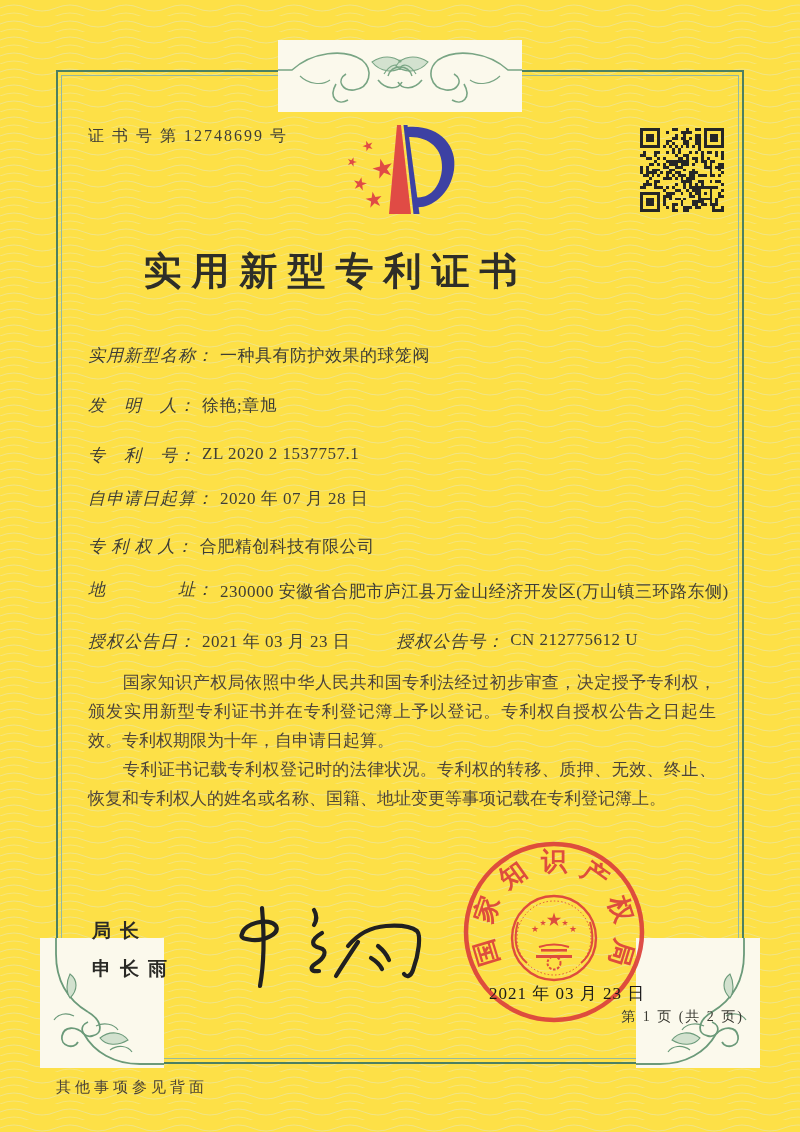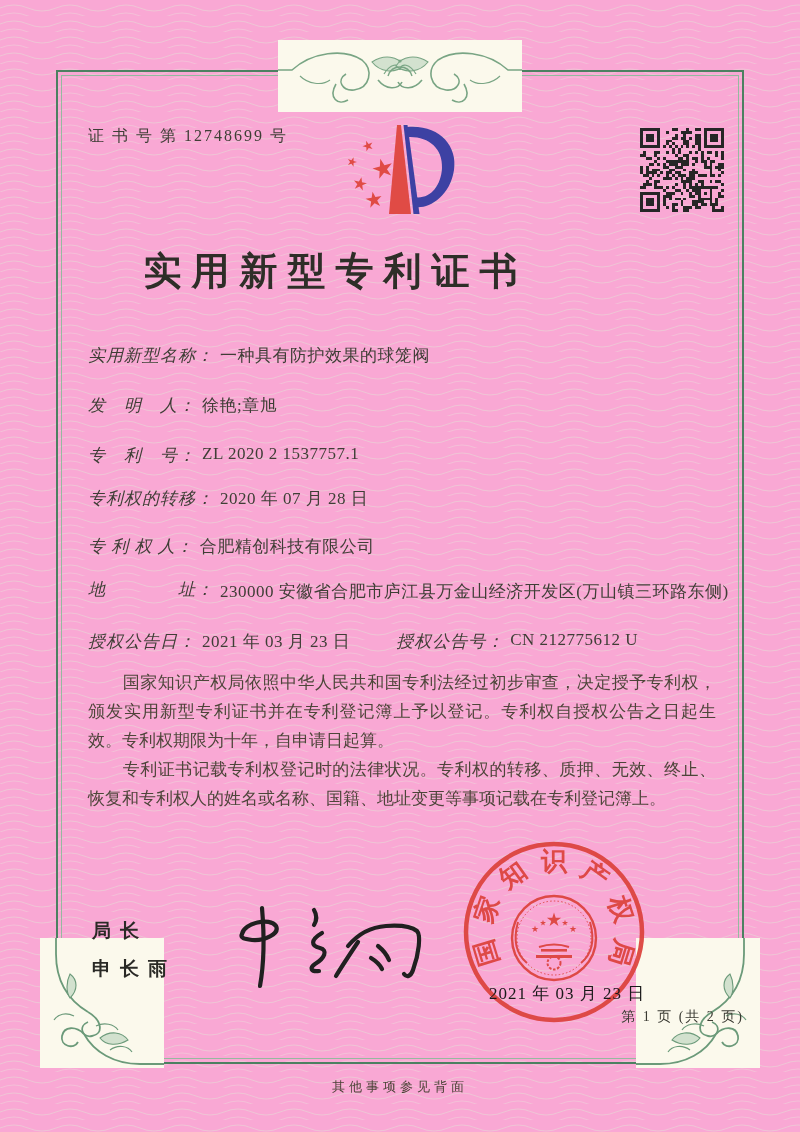--- a/index.html
+++ b/index.html
@@ -1,19 +1,19 @@
 <!DOCTYPE html>
 <html><head>
 <meta charset="utf-8">
 <style>
   * { margin:0; padding:0; box-sizing:border-box; }
   html,body { background:#e8e8e4; }
   body { font-family:"Liberation Serif","DejaVu Serif",serif; }
   .page { position:relative; width:800px; height:1132px; margin:0 auto;
-          background:#f9a8d4; overflow:hidden;padding-left:28px; }
+          background:#fde047; overflow:hidden;padding-left:28px; }
   .abs { position:absolute; }
   .guilloche { position:absolute; left:0; top:0; z-index:0; }
 
   .frame-outer { position:absolute; left:56px; top:70px; width:688px; height:994px;
                  border:2px solid #4c8061; z-index:1; }
   .frame-inner { position:absolute; left:3px; top:3px; right:3px; bottom:3px;
                  border:1px solid #95b99f; }
 
   .ornament { z-index:2; background:#fbf9ec; }
 
@@ -38,21 +38,21 @@
                font-size:19px; font-weight:600; letter-spacing:9px; color:#2a2a26; z-index:3; }
   .sig-name  { left:92px; top:956px; font-family:"Liberation Sans","DejaVu Sans",sans-serif;
                font-size:19px; font-weight:600; letter-spacing:9px; color:#2a2a26; z-index:3;text-align:right; }
   .signature-svg { left:222px; top:886px; z-index:3; }
 
   .seal-svg { left:458px; top:836px; z-index:3; }
   .seal-date { left:489px; top:982px; font-size:17px; letter-spacing:1px; color:#191919; z-index:4; }
 
   .page-info { left:56px; top:1008px; width:688px; text-align:right; font-size:14px;
                letter-spacing:2px; color:#3a3a32; z-index:3; }
-  .back-note { left:56px; top:1078px; width:688px; text-align:center; font-size:13px;
+  .back-note { left:56px; top:1078px; width:688px; text-align:left; font-size:15px;
                letter-spacing:4px; color:#4a4236; z-index:3; }
 </style>
 </head>
 <body>
 
 <div class="page">
 
   <svg class="guilloche" width="800" height="1132" aria-hidden="true">
     <defs>
       <pattern id="wav" width="56" height="16" patternUnits="userSpaceOnUse">
@@ -529,21 +529,21 @@
   <div class="field-row" style="top:344px">
     <span class="field-label">实用新型名称：</span><span class="field-value">一种具有防护效果的球笼阀</span>
   </div>
   <div class="field-row" style="top:394px">
     <span class="field-label">发　明　人：</span><span class="field-value">徐艳;章旭</span>
   </div>
   <div class="field-row" style="top:444px">
     <span class="field-label">专　利　号：</span><span class="field-value">ZL 2020 2 1537757.1</span>
   </div>
   <div class="field-row" style="top:487px">
-    <span class="field-label">专利权的转移：</span><span class="field-value">2020 年 07 月 28 日</span>
+    <span class="field-label">自申请日起算：</span><span class="field-value">2020 年 07 月 28 日</span>
   </div>
   <div class="field-row" style="top:535px">
     <span class="field-label">专 利 权 人：</span><span class="field-value">合肥精创科技有限公司</span>
   </div>
   <div class="field-row" style="top:578px">
     <span class="field-label">地　　　　址：</span><span class="field-value wrap">230000 安徽省合肥市庐江县万金山经济开发区(万山镇三环路东侧)</span>
   </div>
   <div class="field-row" style="top:630px">
     <span class="field-label">授权公告日：</span><span class="field-value">2021 年 03 月 23 日</span><span class="pair2"><span class="field-label">授权公告号：</span><span class="field-value">CN 212775612 U</span></span>
   </div>

